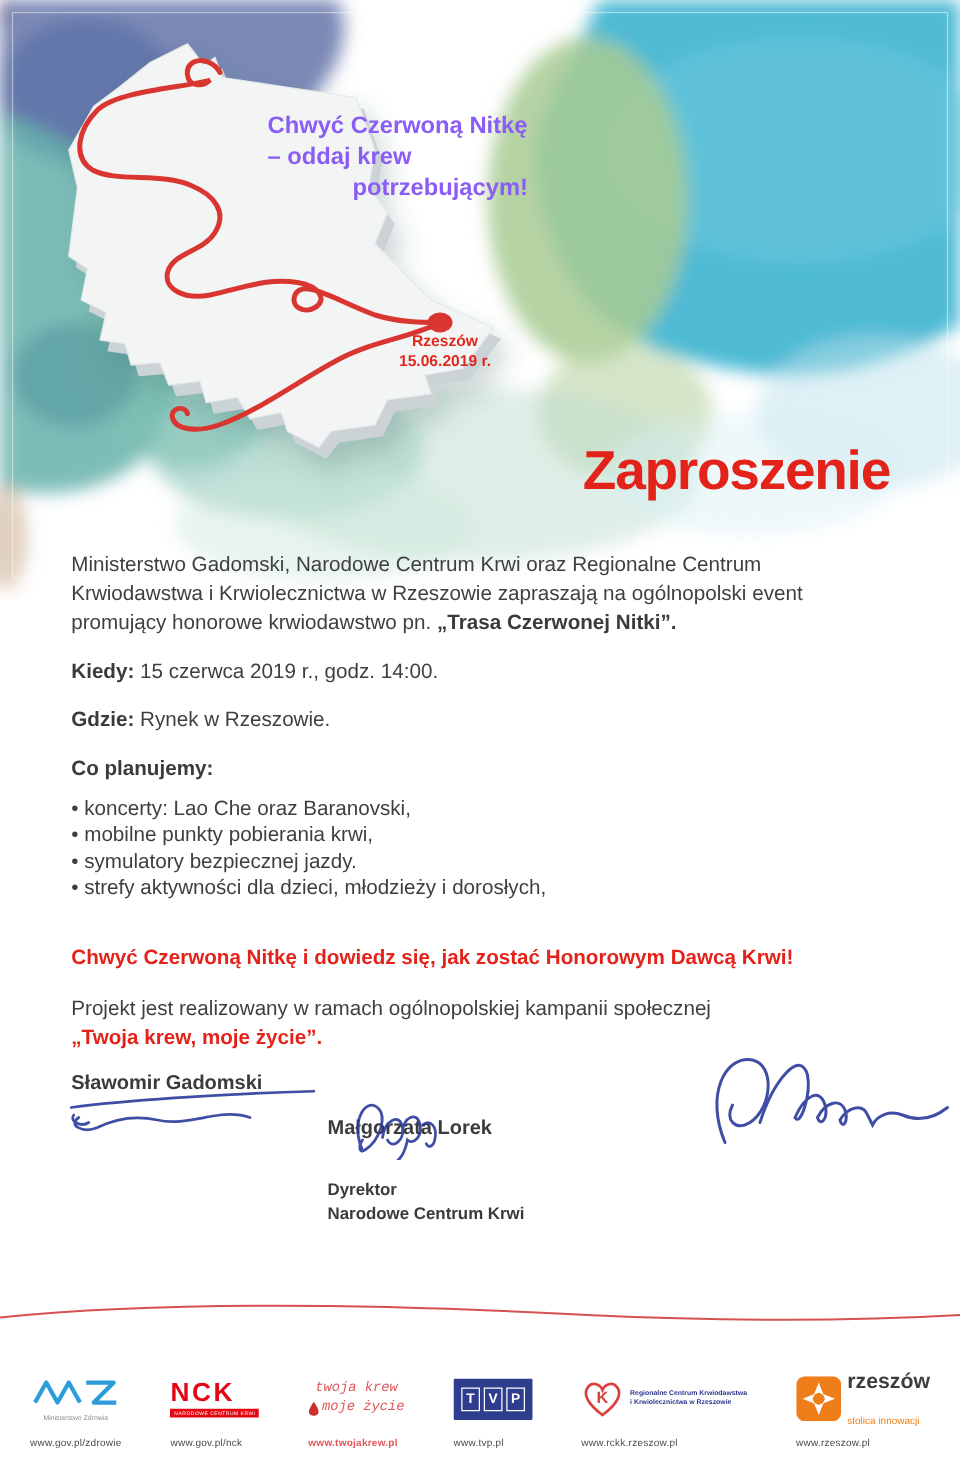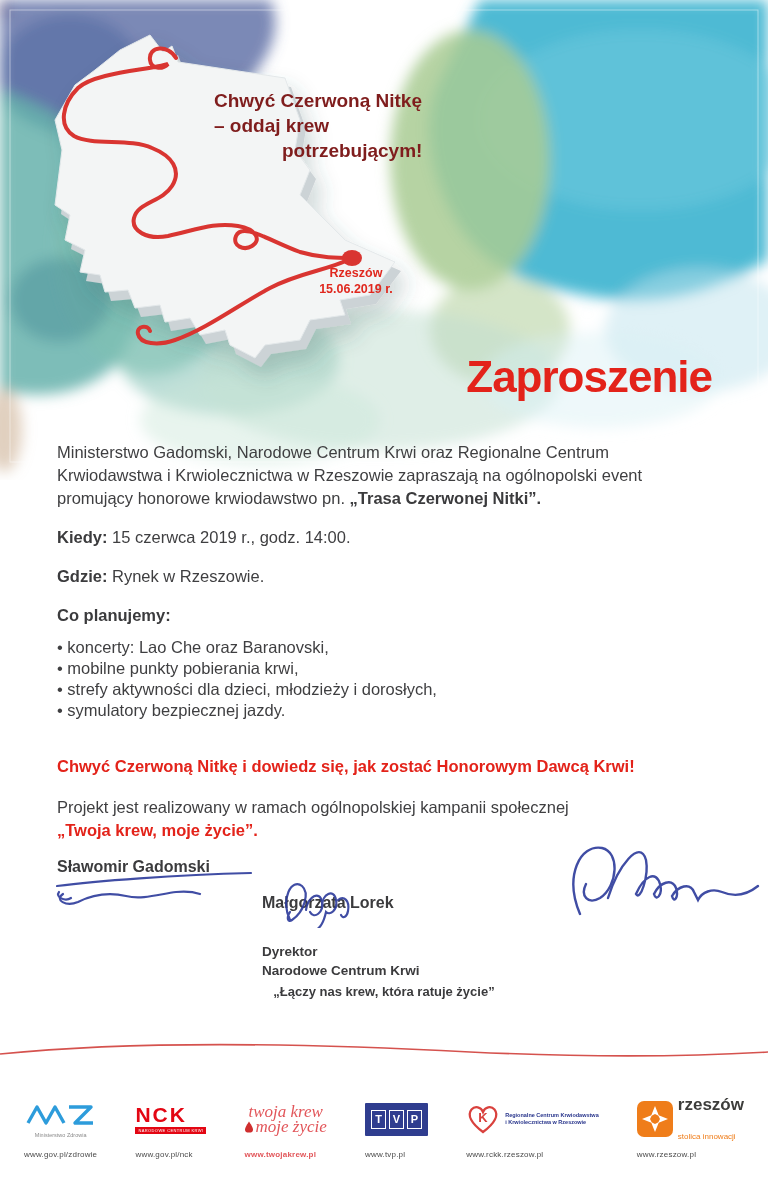--- a/index.html
+++ b/index.html
@@ -1,20 +1,20 @@
 <!DOCTYPE html>
 <html lang="pl"><head>
 <meta charset="utf-8">
 <style>
   html,body{margin:0;padding:0;background:#ffffff;}
   .page{position:relative;width:768px;height:1184px;background:#fff;overflow:hidden;
         font-family:"Liberation Sans",sans-serif;color:#3f3f41;}
   
   .hero-svg{position:absolute;top:0;left:0;}
-  .hero-tagline{position:absolute;left:214px;top:88px;color:#7f1d1d;font-weight:bold;
+  .hero-tagline{position:absolute;left:214px;top:88px;color:#8b5cf6;font-weight:bold;
                 font-size:19px;line-height:25px;}
   .hero-tagline .tl3{padding-left:68px;}
   .hero-city{position:absolute;left:300px;top:265px;width:112px;text-align:center;
              color:#e0281e;font-weight:bold;font-size:12.5px;line-height:16px;}
   
   .big-title{position:absolute;right:56px;top:352px;font-size:44px;font-weight:bold;
              color:#e3231a;letter-spacing:-1px;}
   
   .content{position:absolute;left:57px;top:441px;width:660px;font-size:16.5px;line-height:23px;}
   .content b{color:#3b3b3d;}
@@ -37,22 +37,22 @@
   .footer{position:absolute;left:24px;right:24px;top:1096px;display:flex;
           justify-content:space-between;align-items:flex-end;}
   .logo-cell{display:flex;flex-direction:column;}
   .logo-art{height:46px;display:flex;align-items:center;justify-content:center;}
   .logo-url{margin-top:8px;font-size:8px;color:#4a4a4a;letter-spacing:.2px;}
   .logo-url.red{color:#e2565a;font-weight:bold;}
   .mz-caption{font-size:5.5px;color:#8a8a8a;text-align:center;margin-top:1px;}
   .nck-word{font-size:21px;font-weight:bold;color:#e30613;letter-spacing:2px;line-height:20px;}
   .nck-bar{margin-top:2px;background:#e30613;color:#fff;font-size:4px;letter-spacing:.4px;
            padding:1px 3px;text-align:center;min-width:62px;}
-  .tk-script{font-family:Liberation Serif, serif;font-style:italic;color:#e2565a;
-             font-size:17px;line-height:15px;text-align:center;}
+  .tk-script{font-family:Liberation Mono, monospace;font-style:italic;color:#e2565a;
+             font-size:11px;line-height:15px;text-align:center;}
   .tk-line2{display:flex;align-items:center;gap:3px;justify-content:center;}
   .tvp-box{background:#2f3d8f;padding:7px 6px;display:flex;gap:3px;border-radius:1px;}
   .tvp-letter{width:13px;height:17px;border:1.5px solid #fff;color:#fff;font-weight:bold;
               font-size:11px;display:flex;align-items:center;justify-content:center;}
   .rckik{display:flex;align-items:center;gap:5px;}
   .rckik-text{font-size:5.5px;font-weight:bold;color:#27348b;line-height:7px;}
   .rz{display:flex;align-items:center;gap:5px;}
   .rz-text .rz-name{font-size:17px;font-weight:bold;color:#3d3d3b;line-height:15px;}
   .rz-text .rz-tag{font-size:8px;color:#ef7d1a;line-height:9px;margin-top:20px;}
 </style>
@@ -142,22 +142,22 @@
 
     <div class="row-gap"></div>
     <p class="para"><b>Gdzie:</b><span> Rynek w Rzeszowie.</span></p>
 
     <div class="row-gap"></div>
     <p class="para"><b>Co planujemy:</b></p>
 
     <div class="bullets">
       <div>• koncerty: Lao Che oraz Baranovski,</div>
       <div>• mobilne punkty pobierania krwi,</div>
+      <div>• symulatory bezpiecznej jazdy.</div>
       <div>• strefy aktywności dla dzieci, młodzieży i dorosłych,</div>
-      <div>• symulatory bezpiecznej jazdy.</div>
     </div>
 
     <p class="para cta">Chwyć Czerwoną Nitkę i dowiedz się, jak zostać Honorowym Dawcą Krwi!</p>
 
     <p class="para campaign">
       <span>Projekt jest realizowany w ramach ogólnopolskiej kampanii społecznej</span><br>
       <span class="campaign-red">„Twoja krew, moje życie”.</span>
     </p>
   </div>
 
@@ -190,21 +190,20 @@
 
   <svg class="sig-ink" style="left:552px;top:836px;" width="215" height="92" viewBox="0 0 215 92">
     <g fill="none" stroke="#2c3a9b" stroke-width="2.4" stroke-linecap="round" opacity="0.9">
       <path d="M28,78 C12,40 28,8 50,12 C68,16 66,50 48,62 C36,69 28,60 34,48"></path>
       <path d="M56,62 C66,30 88,2 94,24 C97,40 88,66 84,58 C92,40 104,34 108,48 C111,59 104,66 102,58
                C108,46 120,42 124,52 C127,61 122,68 120,60 C126,50 138,46 142,56 L146,64
                C150,56 160,52 170,56 C184,62 196,58 206,50"></path>
     </g>
   </svg>
 
-  <div class="quote">„Łączy nas krew, która ratuje życie”</div>
 
   <svg class="divider-svg" width="768" height="44" viewBox="0 0 768 44">
     <path d="M0,26 C140,12 320,16 470,24 C600,30 700,28 768,24" fill="none" stroke="#d5524e" stroke-width="1.6"></path>
   </svg>
 
   <div class="footer">
 
     <div class="logo-cell">
       <div class="logo-art">
         <div>

